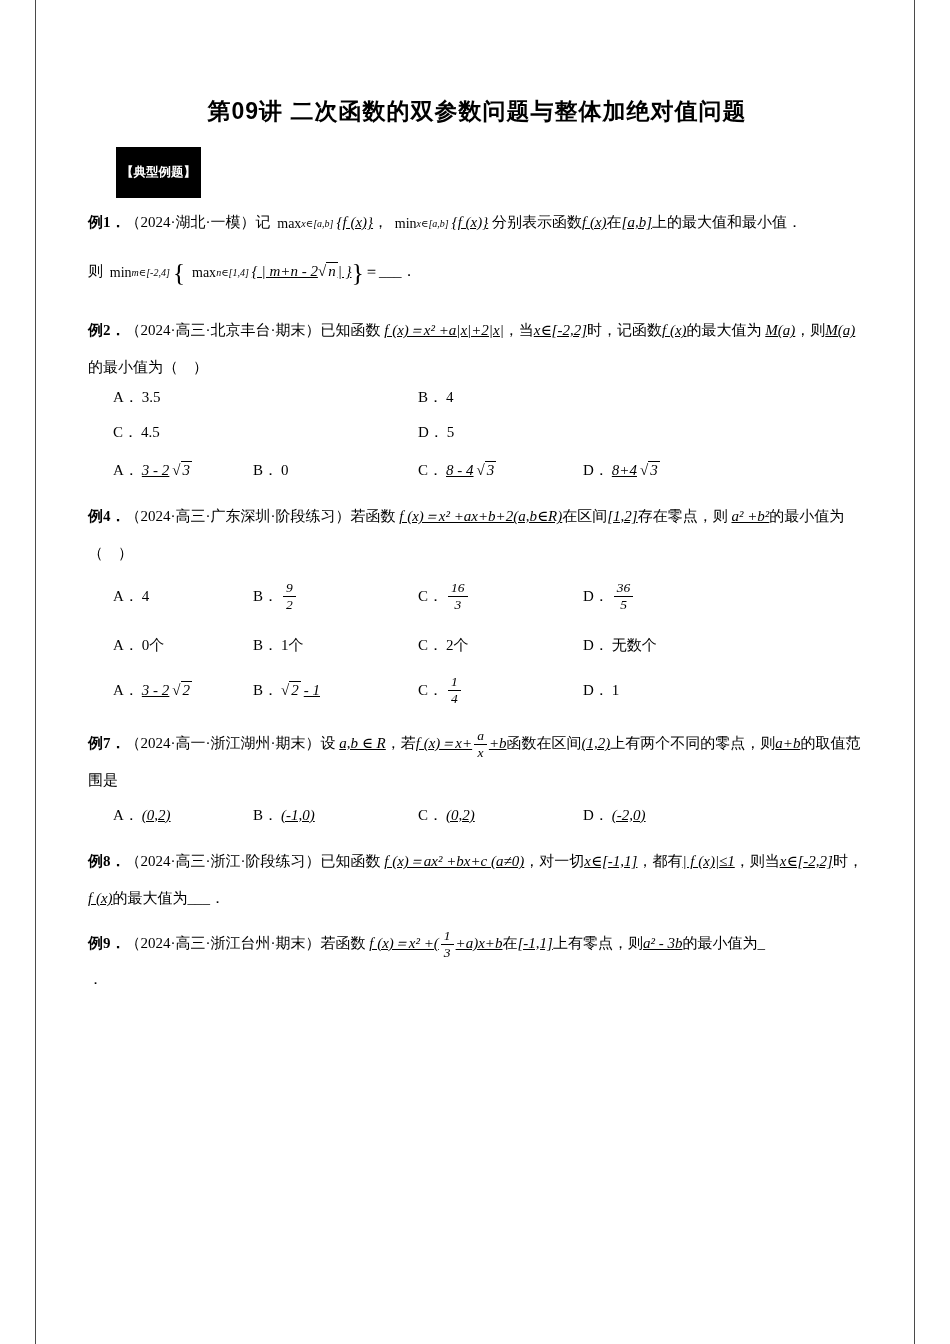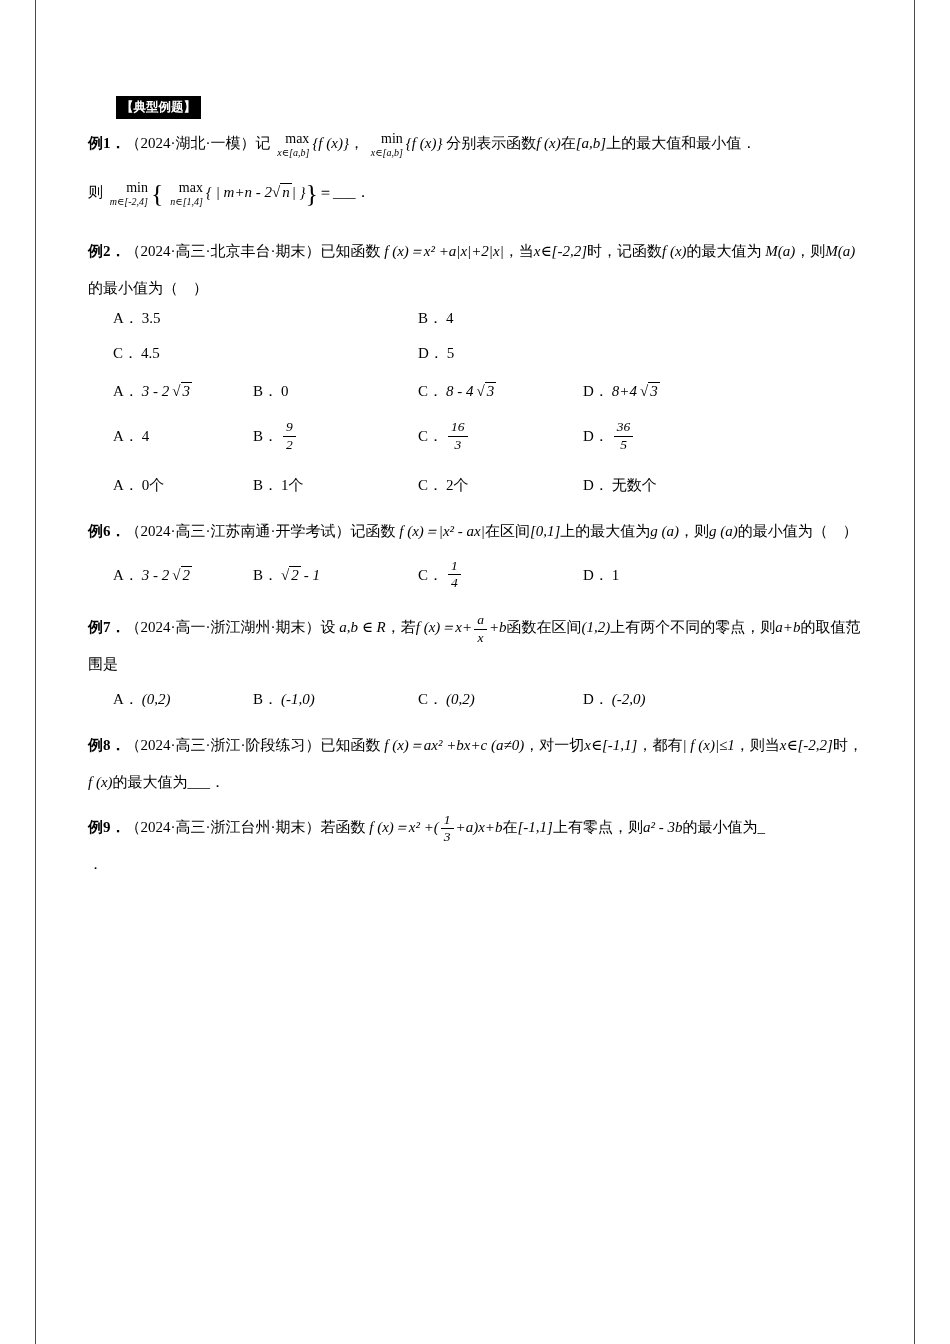--- a/index.html
+++ b/index.html
@@ -11,28 +11,28 @@
   .vline{position:absolute;top:0;bottom:0;width:1px;background:#4a4a4a;}
   .vline.left{left:35px;}
   .vline.right{left:914px;}
   .content{position:absolute;left:88px;top:0;width:778px;padding-top:96px;}
   .title{
     text-align:center;font-size:23px;font-weight:bold;margin:0 0 20px 0;
     font-family:"Liberation Sans","DejaVu Sans",sans-serif;letter-spacing:1px;
   }
   .badge{
     display:inline-block;background:#000;color:#fff;font-weight:bold;
-    font-size:12.5px;padding:3px 5px;margin:0 0 6px 28px;
+    font-size:12.5px;padding:17px 5px;margin:0 0 6px 28px;
     font-family:"Liberation Sans","DejaVu Sans",sans-serif;
   }
   .prob{margin:0 0 8px 0;}
   .pline{margin:0;line-height:2.45;font-size:15px;}
   .plabel{font-weight:bold;}
-  .m{font-family:"Liberation Serif","DejaVu Serif",serif;font-style:italic;}
-  .limop{display:inline-flex;flex-direction:column;align-items:flex-end;vertical-align:middle;line-height:1;margin:0 3px;}
+  .m{font-family:"Liberation Serif","DejaVu Serif",serif;font-style:italic;text-decoration:underline;}
+  .limop{display:inline-flex;flex-direction:row;align-items:flex-start;vertical-align:middle;line-height:1;margin:0 3px;}
   .lop{font-size:14px;font-style:normal;}
   .lsub{font-size:10px;margin-top:2px;font-style:italic;}
   .br{font-size:26px;vertical-align:middle;font-weight:400;}
   .frac{display:inline-flex;flex-direction:column;align-items:center;vertical-align:middle;line-height:1.2;margin:0 2px;font-size:13.5px;font-style:italic;}
   .fnum{border-bottom:1px solid #000;padding:0 3px;}
   .fden{padding:0 2px;}
   .sqrt{white-space:nowrap;font-style:italic;}
   .rsign{font-style:normal;}
   .rad{border-top:1px solid #000;padding:0 2px;}
   .opts{display:flex;align-items:center;font-size:15px;line-height:1.9;margin:2px 0 14px 0;padding-left:25px;}
@@ -45,20 +45,21 @@
   .tallopts{margin:8px 0 18px 0;}
 </style>
 </head>
 <body>
 
 <div class="vline left"></div>
 <div class="vline right"></div>
 
 <div class="content">
 
+  <h1 class="title">第09讲 二次函数的双参数问题与整体加绝对值问题</h1>
 
   <div class="badge">【典型例题】</div>
 
   
   <div class="prob">
     <p class="pline">
       <span class="plabel">例1．</span><span>（2024·湖北·一模）</span><span>记</span>
       <span class="limop">
           <span class="lop">max</span>
           <span class="lsub">x∈[a,b]</span>
@@ -129,20 +130,25 @@
       <span class="opt">
           <span class="okey">D．</span>
           <span class="m">8+4</span>
           <span class="sqrt"><span class="rsign">√</span><span class="rad">3</span></span>
         </span>
     </div>
   </div>
 
   
   <div class="prob">
+    <p class="pline">
+      <span class="plabel">例4．</span><span>（2024·高三·广东深圳·阶段练习）</span><span>若函数</span>
+      <span class="m">f (x)＝x² +ax+b+2(a,b∈R)</span><span>在区间</span><span class="m">[1,2]</span><span>存在零点，则</span>
+      <span class="m">a² +b²</span><span>的最小值为（　）</span>
+    </p>
     <div class="opts tallopts">
       <span class="opt w1">
           <span class="okey">A．</span>
           <span>4</span>
         </span>
       <span class="opt w2">
           <span class="okey">B．</span>
           <span class="frac">
             <span class="fnum">9</span>
             <span class="fden">2</span>
@@ -182,24 +188,20 @@
         </span>
       <span class="opt">
           <span class="okey">D．</span>
           <span>无数个</span>
         </span>
     </div>
   </div>
 
   
   <div class="prob">
-    <p class="pline">
-      <span class="plabel">例6．</span><span>（2024·高三·江苏南通·开学考试）</span><span>记函数</span>
-      <span class="m">f (x)＝|x² - ax|</span><span>在区间</span><span class="m">[0,1]</span><span>上的最大值为</span><span class="m">g (a)</span><span>，则</span><span class="m">g (a)</span><span>的最小值为（　）</span>
-    </p>
     <div class="opts tallopts">
       <span class="opt w1">
           <span class="okey">A．</span>
           <span class="m">3 - 2</span>
           <span class="sqrt"><span class="rsign">√</span><span class="rad">2</span></span>
         </span>
       <span class="opt w2">
           <span class="okey">B．</span>
           <span class="sqrt"><span class="rsign">√</span><span class="rad">2</span></span>
           <span class="m"> - 1</span>

